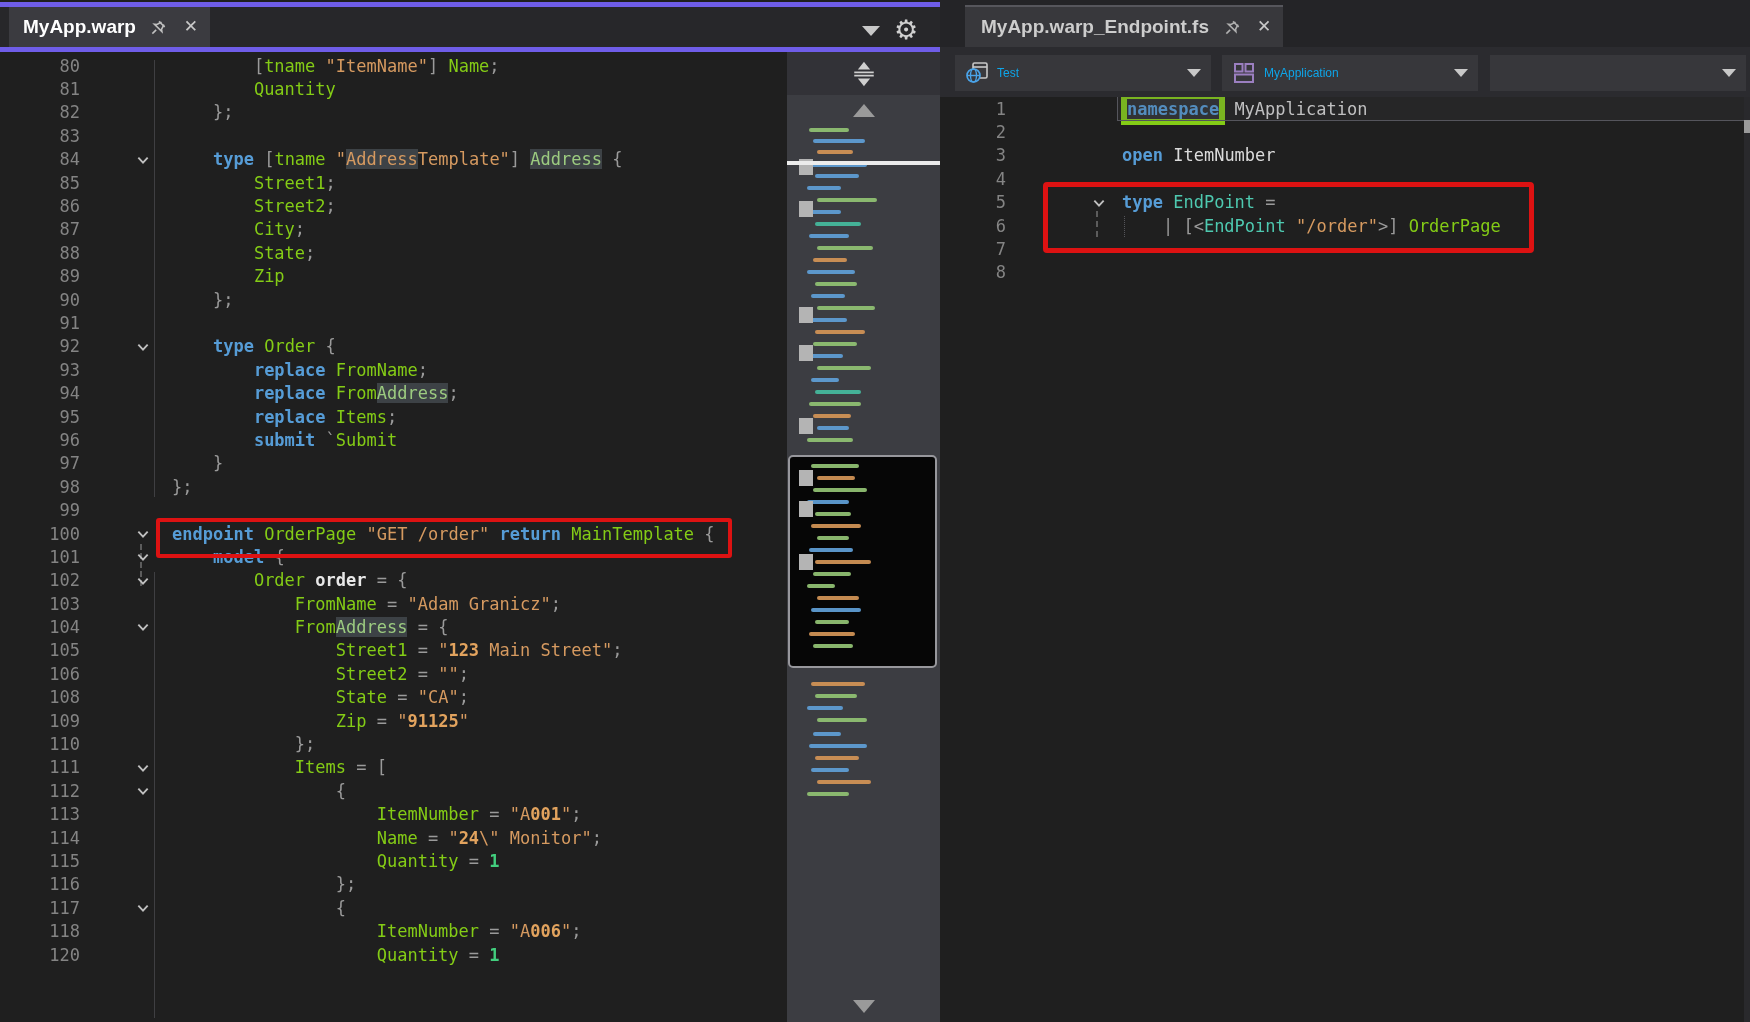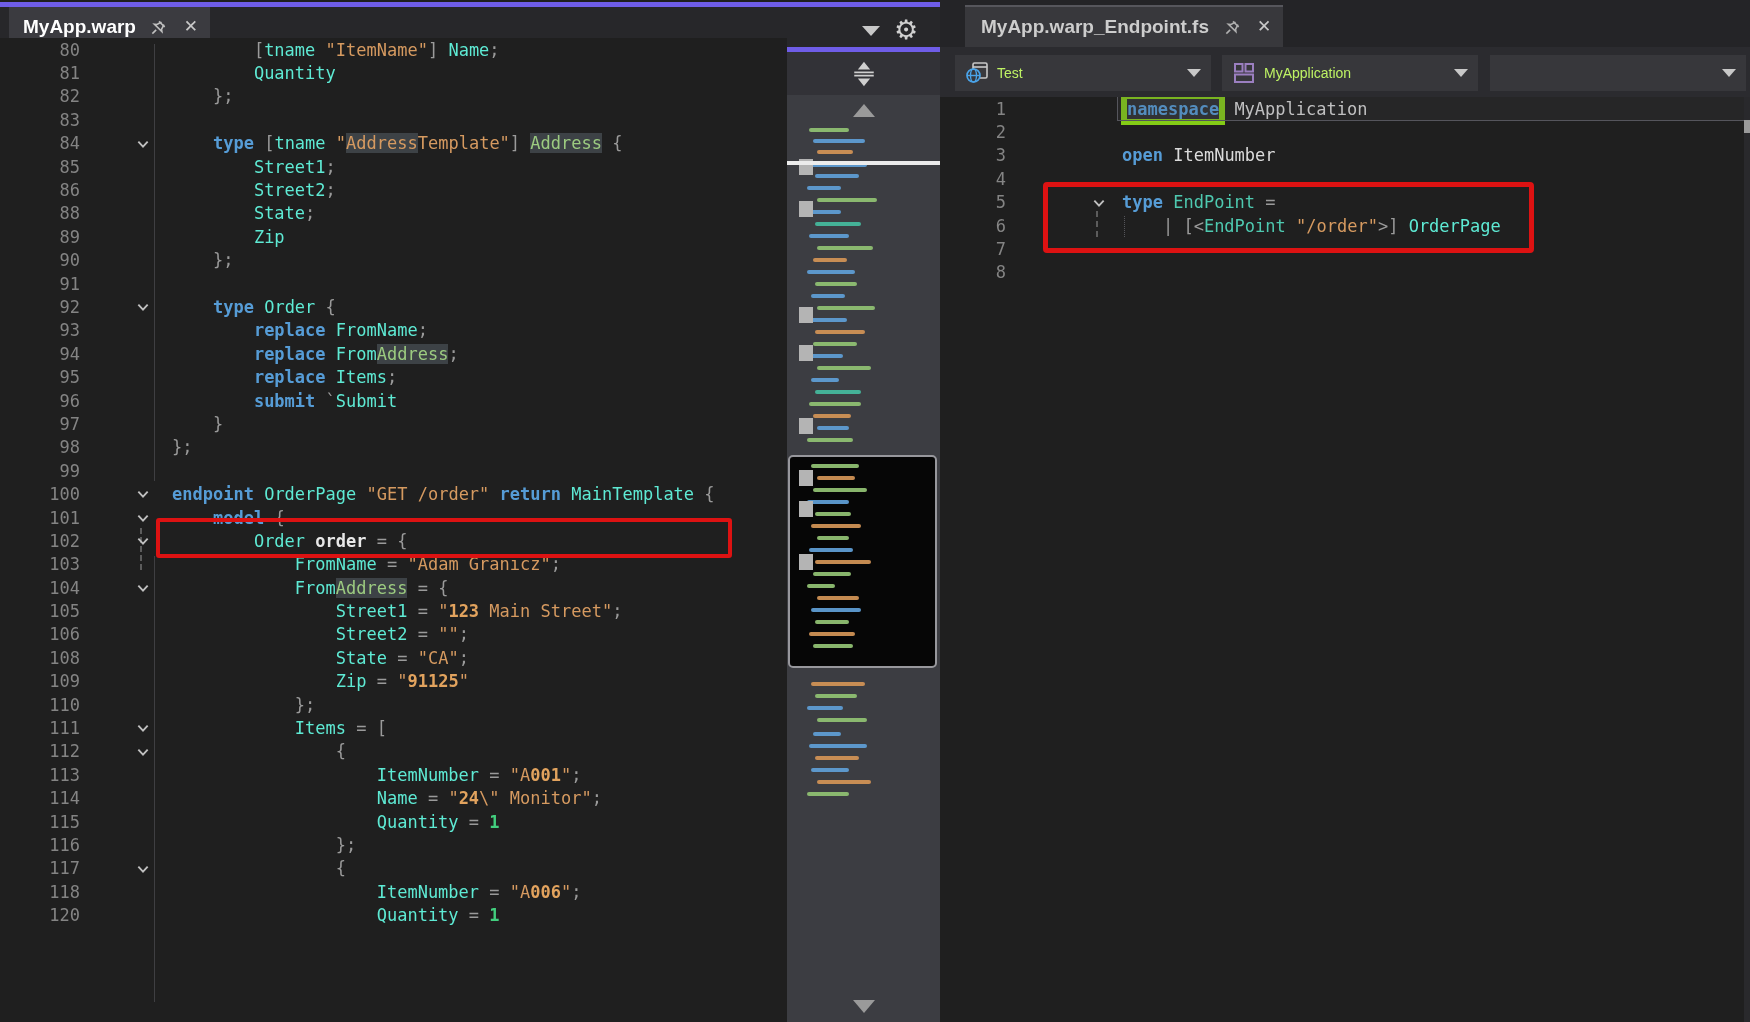--- a/index.html
+++ b/index.html
@@ -15,36 +15,36 @@
   .tab-ico{margin-left:14px;display:flex;align-items:center;justify-content:center;width:18px;height:18px;}
   .close-x{color:#c8c8c8;font-size:17px;line-height:18px;}
   .accent-under{position:absolute;left:0;top:47px;width:940px;height:5px;background:#6f5de8;}
   #tab-actions{position:absolute;top:10px;left:862px;display:flex;align-items:center;gap:14px;}
   .tri-down{width:0;height:0;border-left:9px solid transparent;border-right:9px solid transparent;
             border-top:10px solid #c8c8c8;}
   .gear{color:#d0d0d0;font-size:27px;line-height:27px;}
   
   .editor{position:absolute;background:#1f1f1f;overflow:hidden;
           font-family:"DejaVu Sans Mono",monospace;font-size:17px;}
-  #left-editor{left:0;top:38px;width:787px;height:968px;}
+  #left-editor{left:0;top:54px;width:787px;height:968px;}
   #right-editor{left:940px;top:97px;width:804px;height:925px;}
   .code-line{height:23.4px;display:flex;align-items:center;white-space:pre;}
   .ln{color:#848484;text-align:right;flex:none;}
   #left-editor .ln{width:80px;}
   #right-editor .ln{width:66px;}
   .foldcol{flex:none;position:relative;height:100%;}
   #left-editor .foldcol{width:92px;}
   #right-editor .foldcol{width:116px;}
   .fold-chev{position:absolute;top:5px;}
   #left-editor .fold-chev{left:56px;}
   #right-editor .fold-chev{left:86px;}
   .code-text{white-space:pre;}
   .tk-p{color:#9a9a9a;}
   .tk-k{color:#569cd6;font-weight:bold;}
-  .tk-i{color:#5eead4;}
+  .tk-i{color:#84cc16;}
   .tk-s{color:#d69a60;}
   .tk-sb{color:#e2a35e;font-weight:bold;}
   .tk-n{color:#42ce7e;font-weight:bold;}
   .tk-w{color:#e8e8e8;font-weight:bold;}
   .tk-wt{color:#dbdbdb;}
   .tk-t{color:#4ec9b0;}
   .tk-hi{color:#9ccb80;background:#3d4246;}
   .tk-hs{color:#d69a60;background:#3d4246;}
   .tk-kx{color:#569cd6;font-weight:bold;border:6px solid #84cc16;background:#2c2e30;margin:-1px;}
   .vguide{position:absolute;width:0;border-left:1px solid #3f3f42;}
@@ -68,21 +68,21 @@
   .mm-marker{position:absolute;left:12px;width:14px;height:16px;background:#b4b4b4;}
   
   #right-group{position:absolute;left:940px;top:0;width:810px;height:1022px;background:#242427;}
   #right-tabbar{position:absolute;left:0;top:0;width:810px;height:47px;background:#242427;}
   .tab2{position:absolute;left:25px;top:5px;height:42px;background:#38383c;border-top:2px solid #56565c;
         display:flex;align-items:center;padding:0 10px 0 16px;box-sizing:border-box;cursor:pointer;}
   .tab2 .tab-title{color:#cdcdcd;}
   #toolbar{position:absolute;left:0;top:47px;width:810px;height:50px;background:#2b2b2f;}
   .combo{position:absolute;top:8px;height:36px;background:#37373b;display:flex;align-items:center;
          padding:0 10px;box-sizing:border-box;cursor:pointer;}
-  .combo-label{color:#bef264;font-size:14px;margin-left:8px;white-space:pre;}
+  .combo-label{color:#0ea5e9;font-size:12px;margin-left:8px;white-space:pre;}
   .combo-arrow{margin-left:auto;width:0;height:0;border-left:7px solid transparent;
                border-right:7px solid transparent;border-top:8px solid #c8c8c8;}
   
   #right-scrollbar{position:absolute;left:804px;top:97px;width:6px;height:925px;background:#29292c;}
   #right-scroll-thumb{position:absolute;left:0;top:23px;width:6px;height:13px;background:#9a9a9a;cursor:pointer;}
   
   .red-box{position:absolute;border:4px solid #dd1212;border-radius:3px;box-sizing:border-box;}
   #red-box-left{left:156px;top:518px;width:576px;height:40px;}
   #red-box-right{left:1043px;top:182px;width:491px;height:71px;border-width:5px;border-radius:4px;}
   svg{display:block;}
@@ -122,20 +122,21 @@
       <div class="vguide" style="left:154px;top:518px;height:446px;"></div>
     <div class="code-line"><span class="ln">80</span><span class="foldcol"></span><span class="code-text"><span class="tk-p">        [</span><span class="tk-i">tname</span><span class="tk-p"> </span><span class="tk-s">"ItemName"</span><span class="tk-p">] </span><span class="tk-i">Name</span><span class="tk-p">;</span></span></div>
         <div class="code-line"><span class="ln">81</span><span class="foldcol"></span><span class="code-text"><span class="tk-p">        </span><span class="tk-i">Quantity</span></span></div>
         <div class="code-line"><span class="ln">82</span><span class="foldcol"></span><span class="code-text"><span class="tk-p">    };</span></span></div>
         <div class="code-line"><span class="ln">83</span><span class="foldcol"></span><span class="code-text"></span></div>
         <div class="code-line"><span class="ln">84</span><span class="foldcol"><svg class="fold-chev" width="14" height="14" viewBox="0 0 12 12" fill="none" stroke="#c0c0c0" stroke-width="1.6">
               <polyline points="2,4 6,8.2 10,4"></polyline>
             </svg></span><span class="code-text"><span class="tk-p">    </span><span class="tk-k">type</span><span class="tk-p"> [</span><span class="tk-i">tname</span><span class="tk-p"> </span><span class="tk-s">"</span><span class="tk-hs">Address</span><span class="tk-s">Template"</span><span class="tk-p">] </span><span class="tk-hi">Address</span><span class="tk-p"> {</span></span></div>
         <div class="code-line"><span class="ln">85</span><span class="foldcol"></span><span class="code-text"><span class="tk-p">        </span><span class="tk-i">Street1</span><span class="tk-p">;</span></span></div>
         <div class="code-line"><span class="ln">86</span><span class="foldcol"></span><span class="code-text"><span class="tk-p">        </span><span class="tk-i">Street2</span><span class="tk-p">;</span></span></div>
+        <div class="code-line"><span class="ln">87</span><span class="foldcol"></span><span class="code-text"><span class="tk-p">        </span><span class="tk-i">City</span><span class="tk-p">;</span></span></div>
         <div class="code-line"><span class="ln">88</span><span class="foldcol"></span><span class="code-text"><span class="tk-p">        </span><span class="tk-i">State</span><span class="tk-p">;</span></span></div>
         <div class="code-line"><span class="ln">89</span><span class="foldcol"></span><span class="code-text"><span class="tk-p">        </span><span class="tk-i">Zip</span></span></div>
         <div class="code-line"><span class="ln">90</span><span class="foldcol"></span><span class="code-text"><span class="tk-p">    };</span></span></div>
         <div class="code-line"><span class="ln">91</span><span class="foldcol"></span><span class="code-text"></span></div>
         <div class="code-line"><span class="ln">92</span><span class="foldcol"><svg class="fold-chev" width="14" height="14" viewBox="0 0 12 12" fill="none" stroke="#c0c0c0" stroke-width="1.6">
               <polyline points="2,4 6,8.2 10,4"></polyline>
             </svg></span><span class="code-text"><span class="tk-p">    </span><span class="tk-k">type</span><span class="tk-p"> </span><span class="tk-i">Order</span><span class="tk-p"> {</span></span></div>
         <div class="code-line"><span class="ln">93</span><span class="foldcol"></span><span class="code-text"><span class="tk-p">        </span><span class="tk-k">replace</span><span class="tk-p"> </span><span class="tk-i">FromName</span><span class="tk-p">;</span></span></div>
         <div class="code-line"><span class="ln">94</span><span class="foldcol"></span><span class="code-text"><span class="tk-p">        </span><span class="tk-k">replace</span><span class="tk-p"> </span><span class="tk-i">From</span><span class="tk-hi">Address</span><span class="tk-p">;</span></span></div>
         <div class="code-line"><span class="ln">95</span><span class="foldcol"></span><span class="code-text"><span class="tk-p">        </span><span class="tk-k">replace</span><span class="tk-p"> </span><span class="tk-i">Items</span><span class="tk-p">;</span></span></div>

